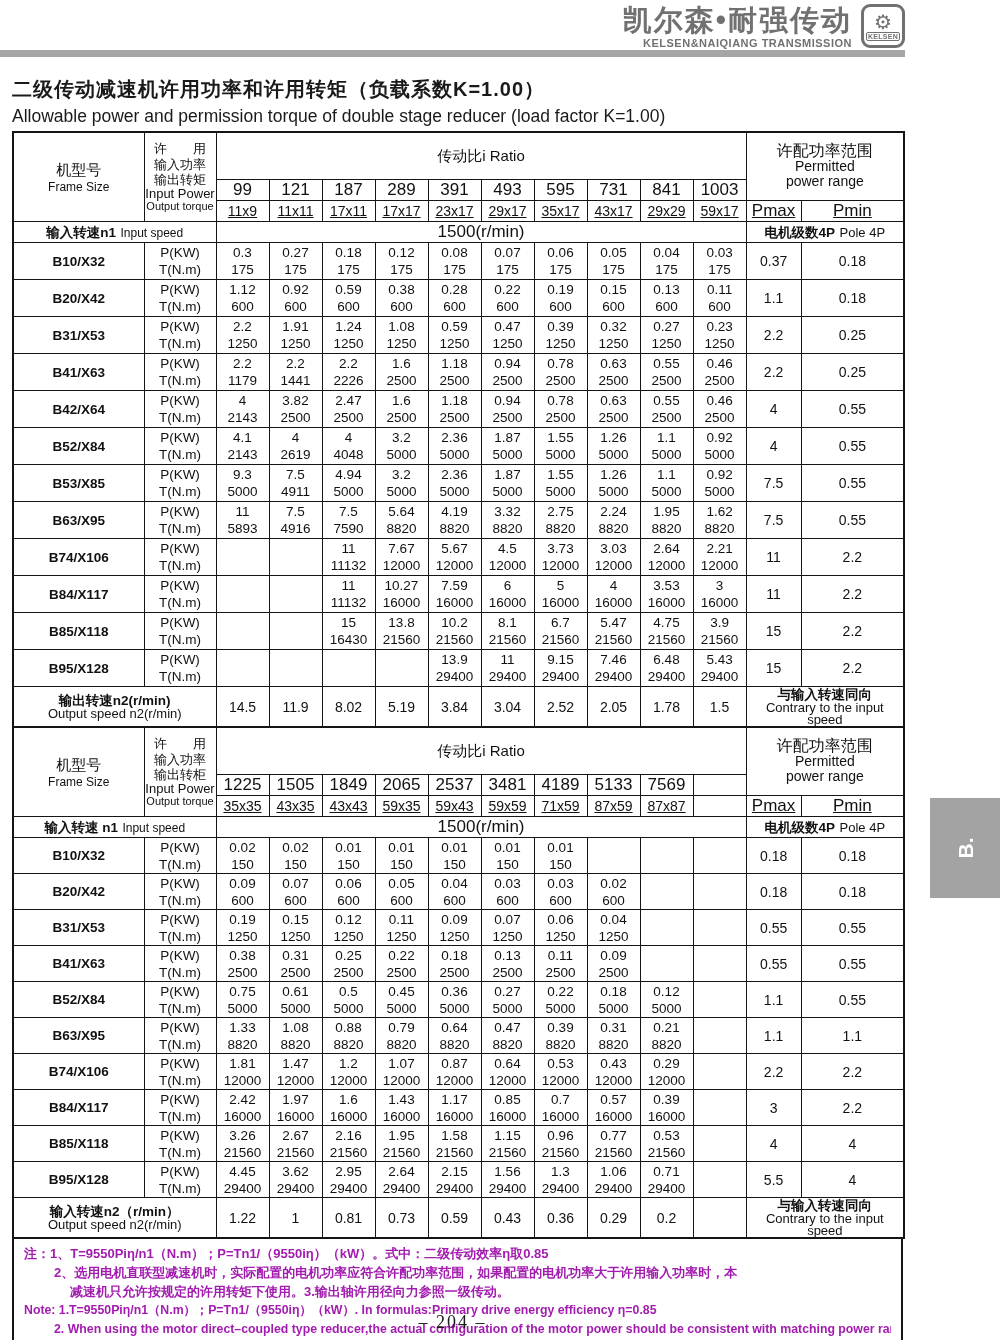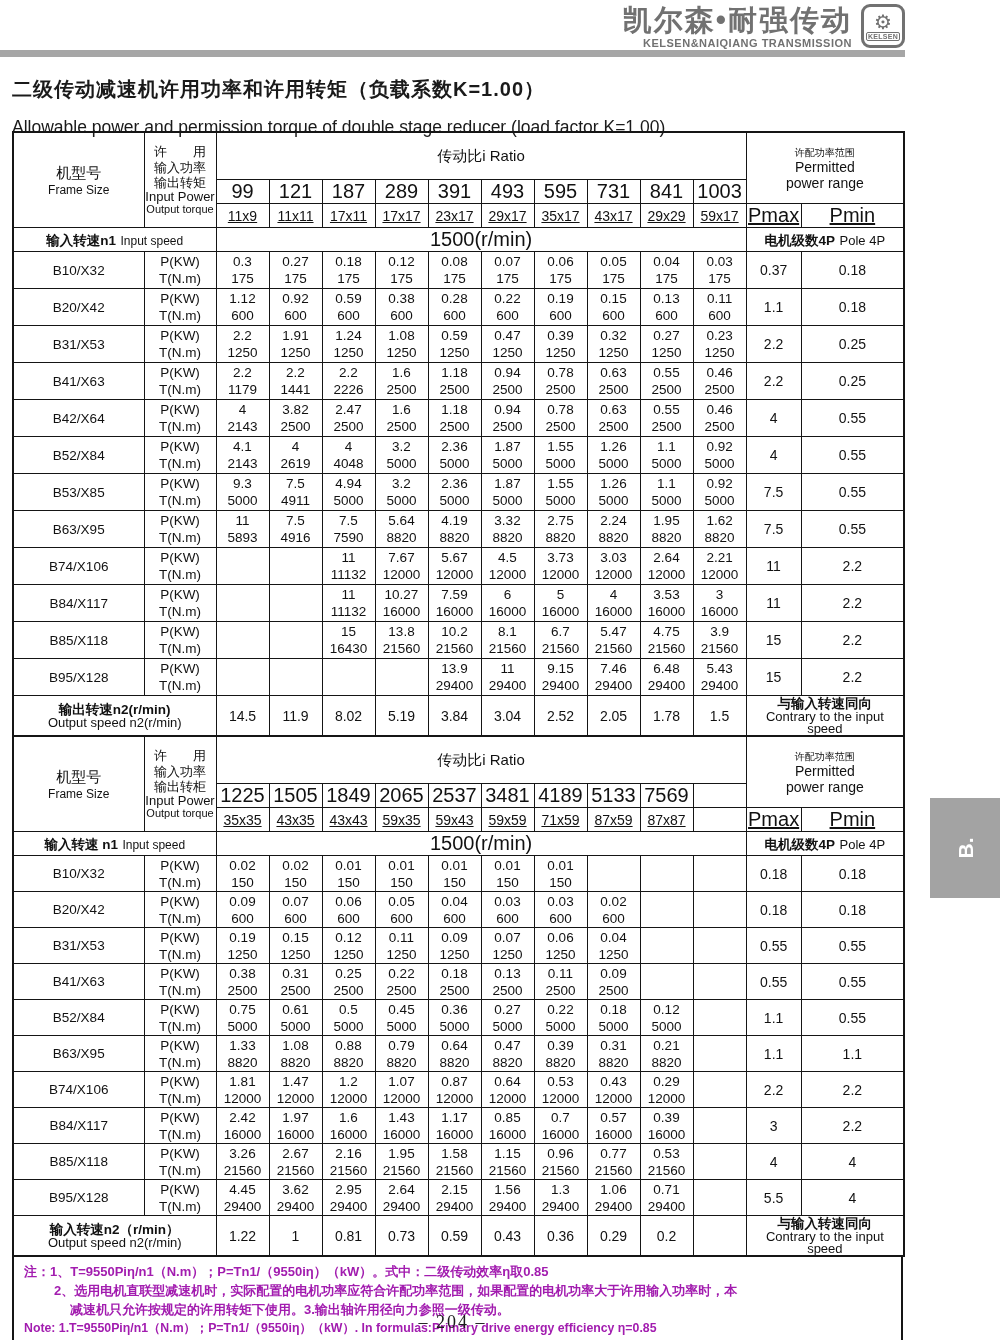--- a/index.html
+++ b/index.html
@@ -20,47 +20,47 @@
     display:flex;flex-direction:column;align-items:center;justify-content:center;
     color:#717171;background:#fff;
   }
   .logo .gear{font-size:20px;line-height:20px;}
   .logo .logo-text{font-size:7px;font-weight:bold;letter-spacing:0.3px;border:1px solid #717171;border-radius:2px;padding:0 1px;}
   .header-bar{position:absolute;top:50px;left:0;width:905px;height:7px;background:#a6a6a6;}
 
   
   .title-block{position:absolute;left:12px;top:76px;width:880px;}
   .title-cn{font-size:20px;font-weight:bold;letter-spacing:1px;color:#1a1a1a;}
-  .title-en{font-size:17.5px;font-weight:normal;color:#1a1a1a;margin-top:14px;}
+  .title-en{font-size:17.5px;font-weight:normal;color:#1a1a1a;margin-top:3px;}
 
   
   #content{position:absolute;left:12px;top:131px;width:893px;}
   table.spec{border-collapse:collapse;table-layout:fixed;width:891px;border:2px solid #151515;}
   table.spec.s2{margin-top:-2px;}
   .spec td{border:1px solid #151515;padding:0;text-align:center;vertical-align:middle;color:#111;overflow:hidden;}
   .h1 td{height:46px;}
   .h2 td{height:17px;}
   .h3 td{height:17px;text-decoration:underline;}
   .speedrow td{height:17px;}
   .s1 .datarow td{height:36px;}
   .s2 .datarow td{height:35px;}
   .s1 .outrow td{height:30px;}
   .s2 .outrow td{height:37px;}
 
   .cn15{font-size:15px;}
-  .cn14{font-size:10px;font-family:Liberation Serif, serif;}
+  .cn14{font-size:16px;font-family:Liberation Serif, serif;}
   .cn13{font-size:13px;line-height:15.5px;}
   .cn13b{font-size:13.5px;font-weight:bold;line-height:15px;}
   .en14{font-size:14px;}
   .en12{font-size:12px;}
   .en11{font-size:13px;line-height:12px;}
   .en10{font-size:11px;line-height:13px;}
-  .num15{font-size:20px;margin-left:20px;}
+  .num15{font-size:17px;margin-left:20px;}
   .num14{font-size:14px;}
-  .frame13{font-size:13.5px;}
+  .frame13{font-size:13.5px;font-weight:bold;}
   .v13{font-size:13.5px;line-height:17px;min-height:17px;}
   .power-head div{white-space:nowrap;}
   .permitted-head div{line-height:15.5px;}
   .polecell span{vertical-align:middle;}
 
   
   .notes{border:2px solid #151515;margin-top:-2px;width:867px;padding:5px 10px 8px 10px;background:#fff;}
   .note-line{font-size:13px;line-height:19px;color:#a21caf;white-space:nowrap;overflow:hidden;font-weight:bold;}
   .note-line.en{font-size:12.3px;font-family:"Liberation Sans",sans-serif;}
   .ind1{padding-left:30px;}

